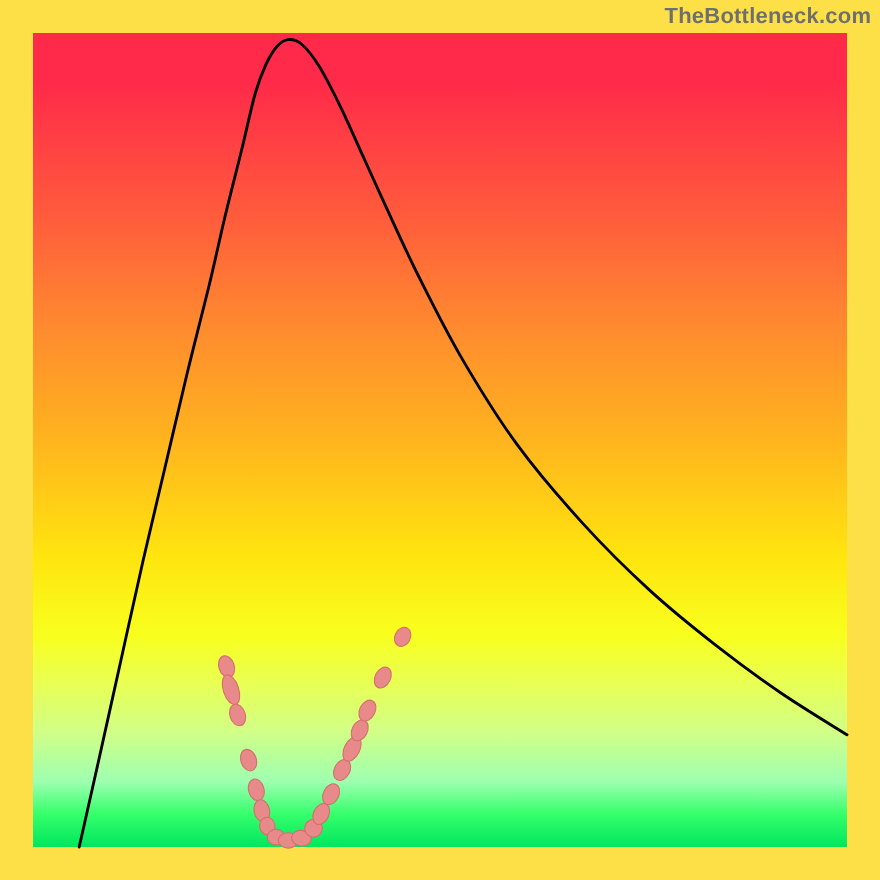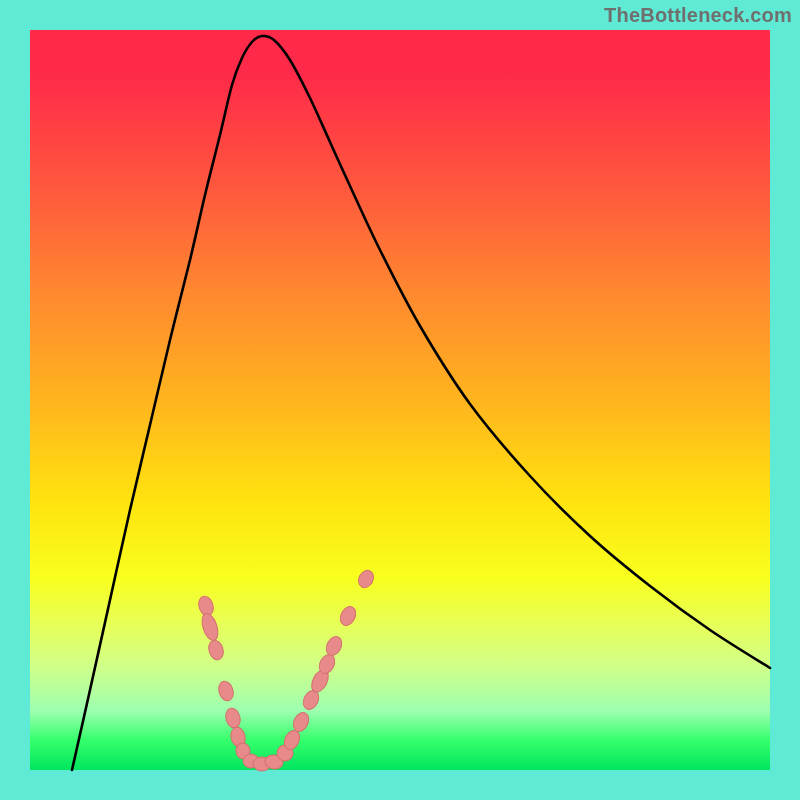--- a/index.html
+++ b/index.html
@@ -10,21 +10,21 @@
     background: #000;
     overflow: hidden;
     font-family: Arial, Helvetica, sans-serif;
   }
   .frame {
     position: absolute;
     left: 0;
     top: 0;
     width: 800px;
     height: 800px;
-    background: #5eead4;
+    background: #fde047;
   }
   .plot {
     position: absolute;
     left: 30px;
     top: 30px;
     width: 740px;
     height: 740px;
     background: linear-gradient(
       to bottom,
       #ff2a49 0%,

